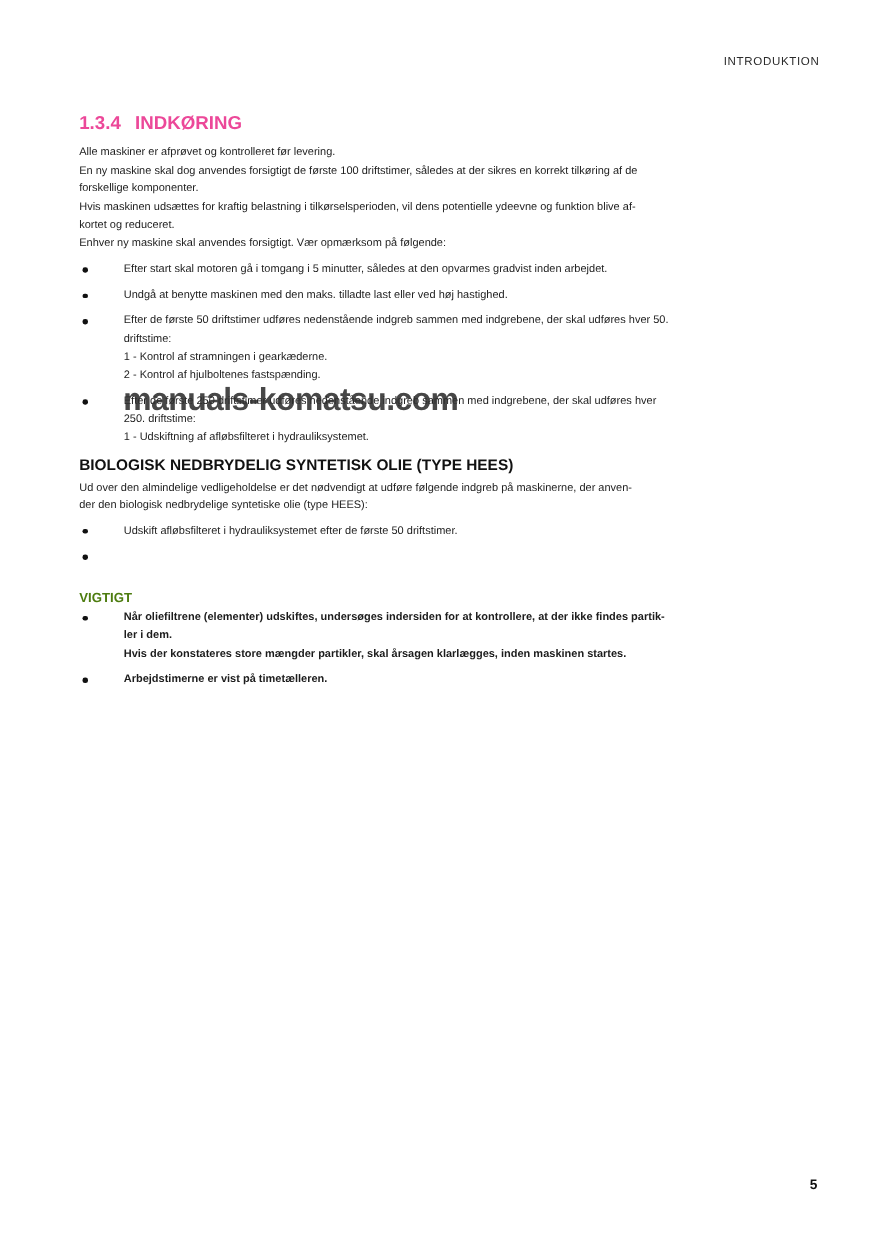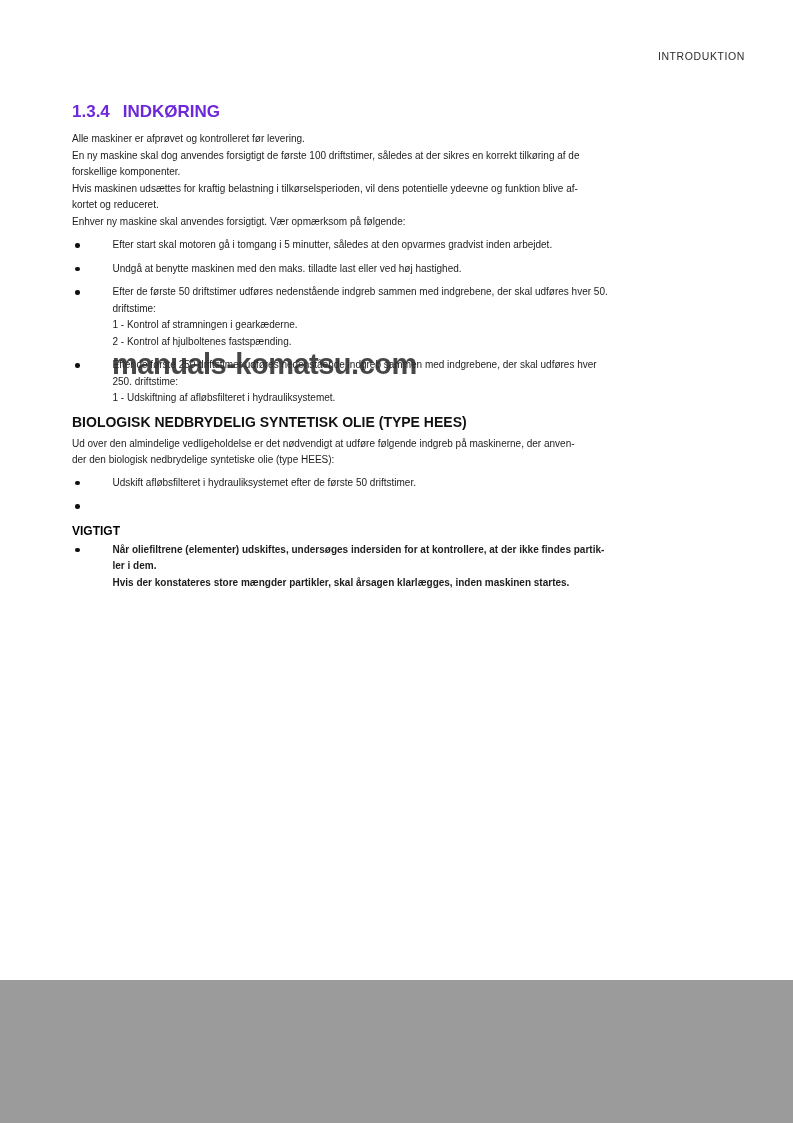--- a/index.html
+++ b/index.html
@@ -1,20 +1,20 @@
 <!DOCTYPE html>
 <html><head>
 <meta charset="utf-8">
 <style>
   * { margin: 0; padding: 0; box-sizing: border-box; }
   html, body { background: #9b9b9b; }
   .page {
     position: relative;
     width: 793px;
-    height: 980px;
+    height: 1123px;
     margin: 0 auto;
     background: #ffffff;
     font-family: "Liberation Sans", sans-serif;
     color: #1a1a1a;
     overflow: hidden;
   }
   .running-header {
     position: absolute;
     top: 50px;
     right: 48px;
@@ -26,21 +26,21 @@
     position: absolute;
     top: 0;
     left: 72px;
     width: 676px;
   }
   h1.section-heading {
     margin-top: 101px;
     font-size: 17px;
     font-weight: bold;
     line-height: 21px;
-    color: #6d28d9;
+    color: #ec4899;
   }
   h1.section-heading .sec-num { margin-right: 13px; }
   .body, li .txt {
     font-size: 10px;
     line-height: 16.5px;
     color: #1c1c1c;
   }
   .pre { white-space: pre-line; }
   p.intro { margin-top: 9px; }
   ul.bullets {
@@ -64,25 +64,25 @@
   h2.sub-heading {
     margin-top: 6px;
     font-size: 14px;
     font-weight: bold;
     line-height: 17px;
     color: #111;
   }
   p.hees-intro { margin-top: 5px; }
   ul.hees-bullets { margin-top: 6px; }
   h3.important-heading {
-    margin-top: 15px;
+    margin-top: 27px;
     font-size: 12px;
     font-weight: bold;
     line-height: 15px;
-    color: #000000;
+    color: #4d7c0f;
   }
   ul.important-bullets { margin-top: 3px; }
   ul.important-bullets li .txt { font-weight: bold; }
   .watermark {
     position: absolute;
     top: 348px;
     left: 112px;
     font-size: 29px;
     font-weight: 600;
     letter-spacing: -0.5px;
@@ -162,20 +162,24 @@
 
     <h3 class="important-heading">VIGTIGT</h3>
 
     <ul class="bullets important-bullets">
       <li>
         <span class="dot"></span>
         <div class="txt pre">Når oliefiltrene (elementer) udskiftes, undersøges indersiden for at kontrollere, at der ikke findes partik-
 ler i dem.
 Hvis der konstateres store mængder partikler, skal årsagen klarlægges, inden maskinen startes.</div>
       </li>
+      <li>
+        <span class="dot"></span>
+        <div class="txt pre">Arbejdstimerne er vist på timetælleren.</div>
+      </li>
     </ul>
 
   </div>
 
   <div class="watermark">manuals-komatsu.com</div>
 
   <div class="page-number">5</div>
 
 </div>
 

